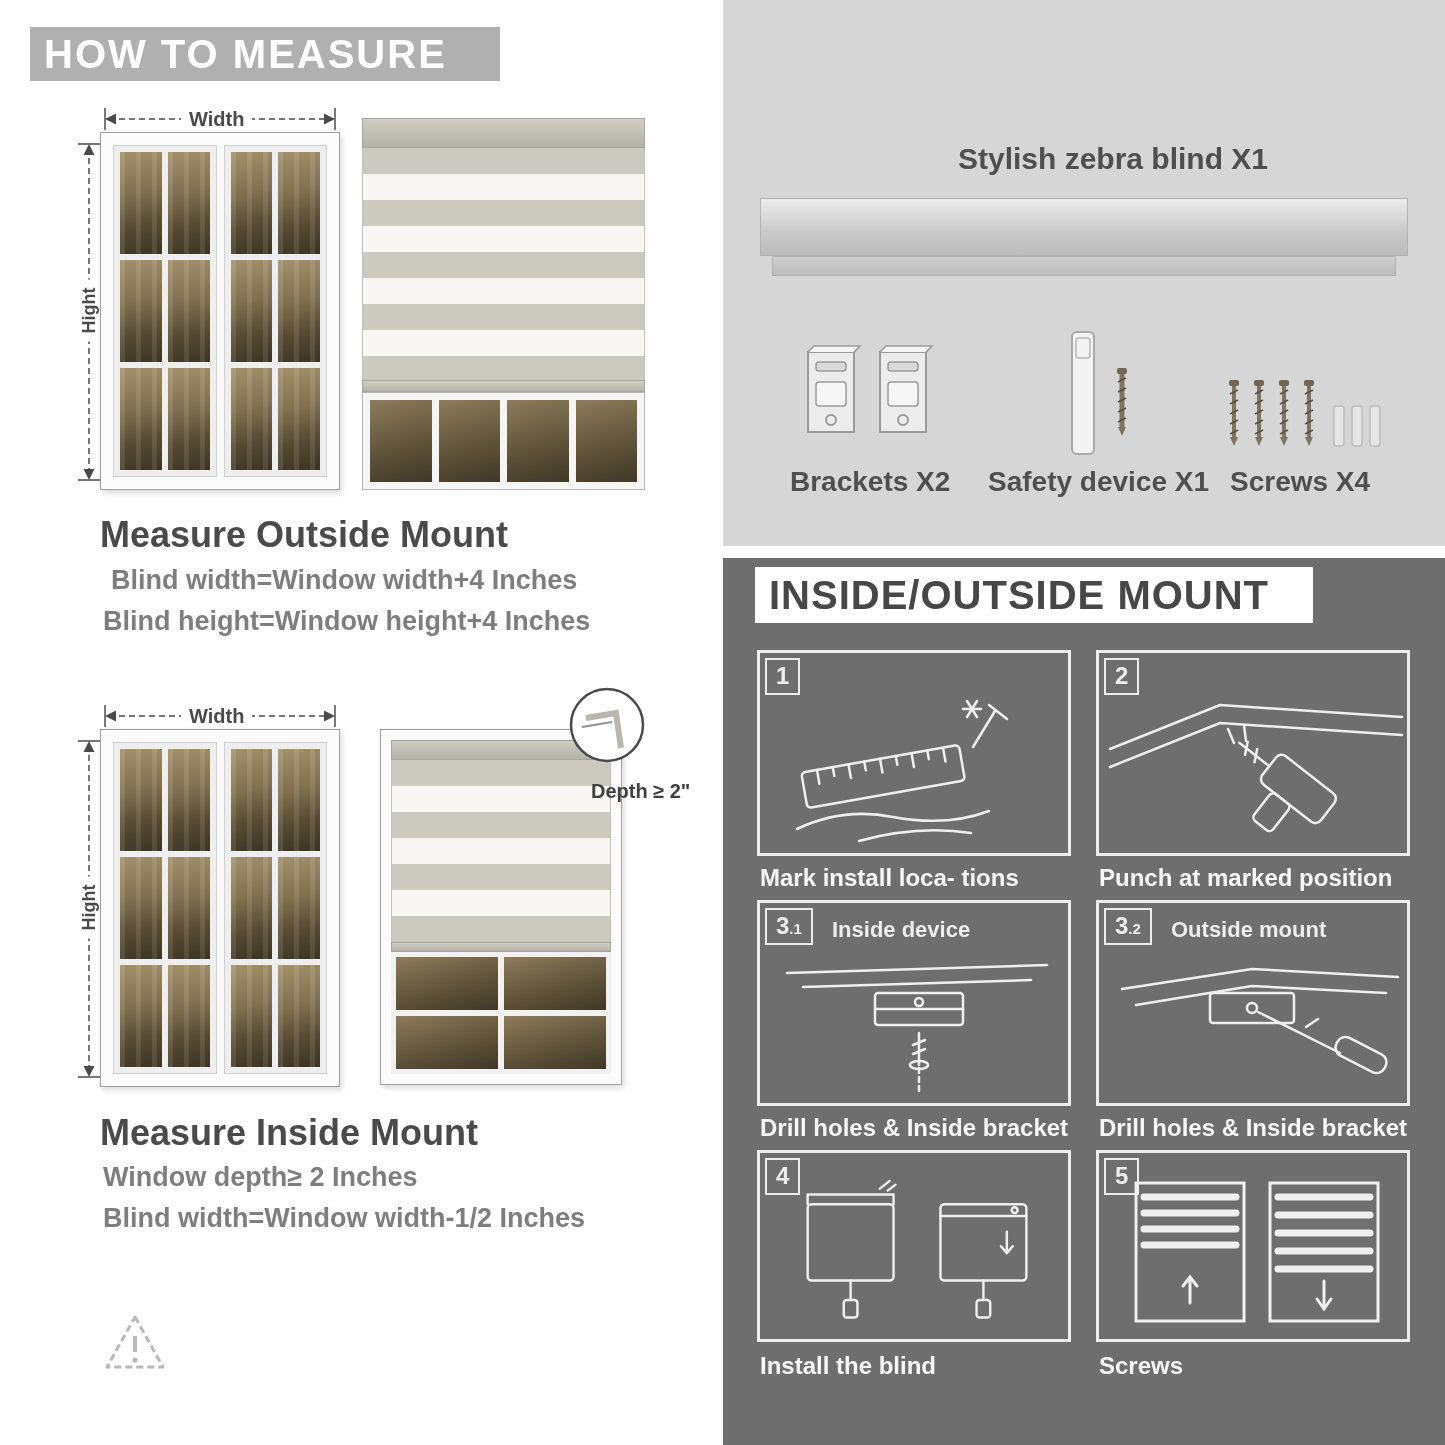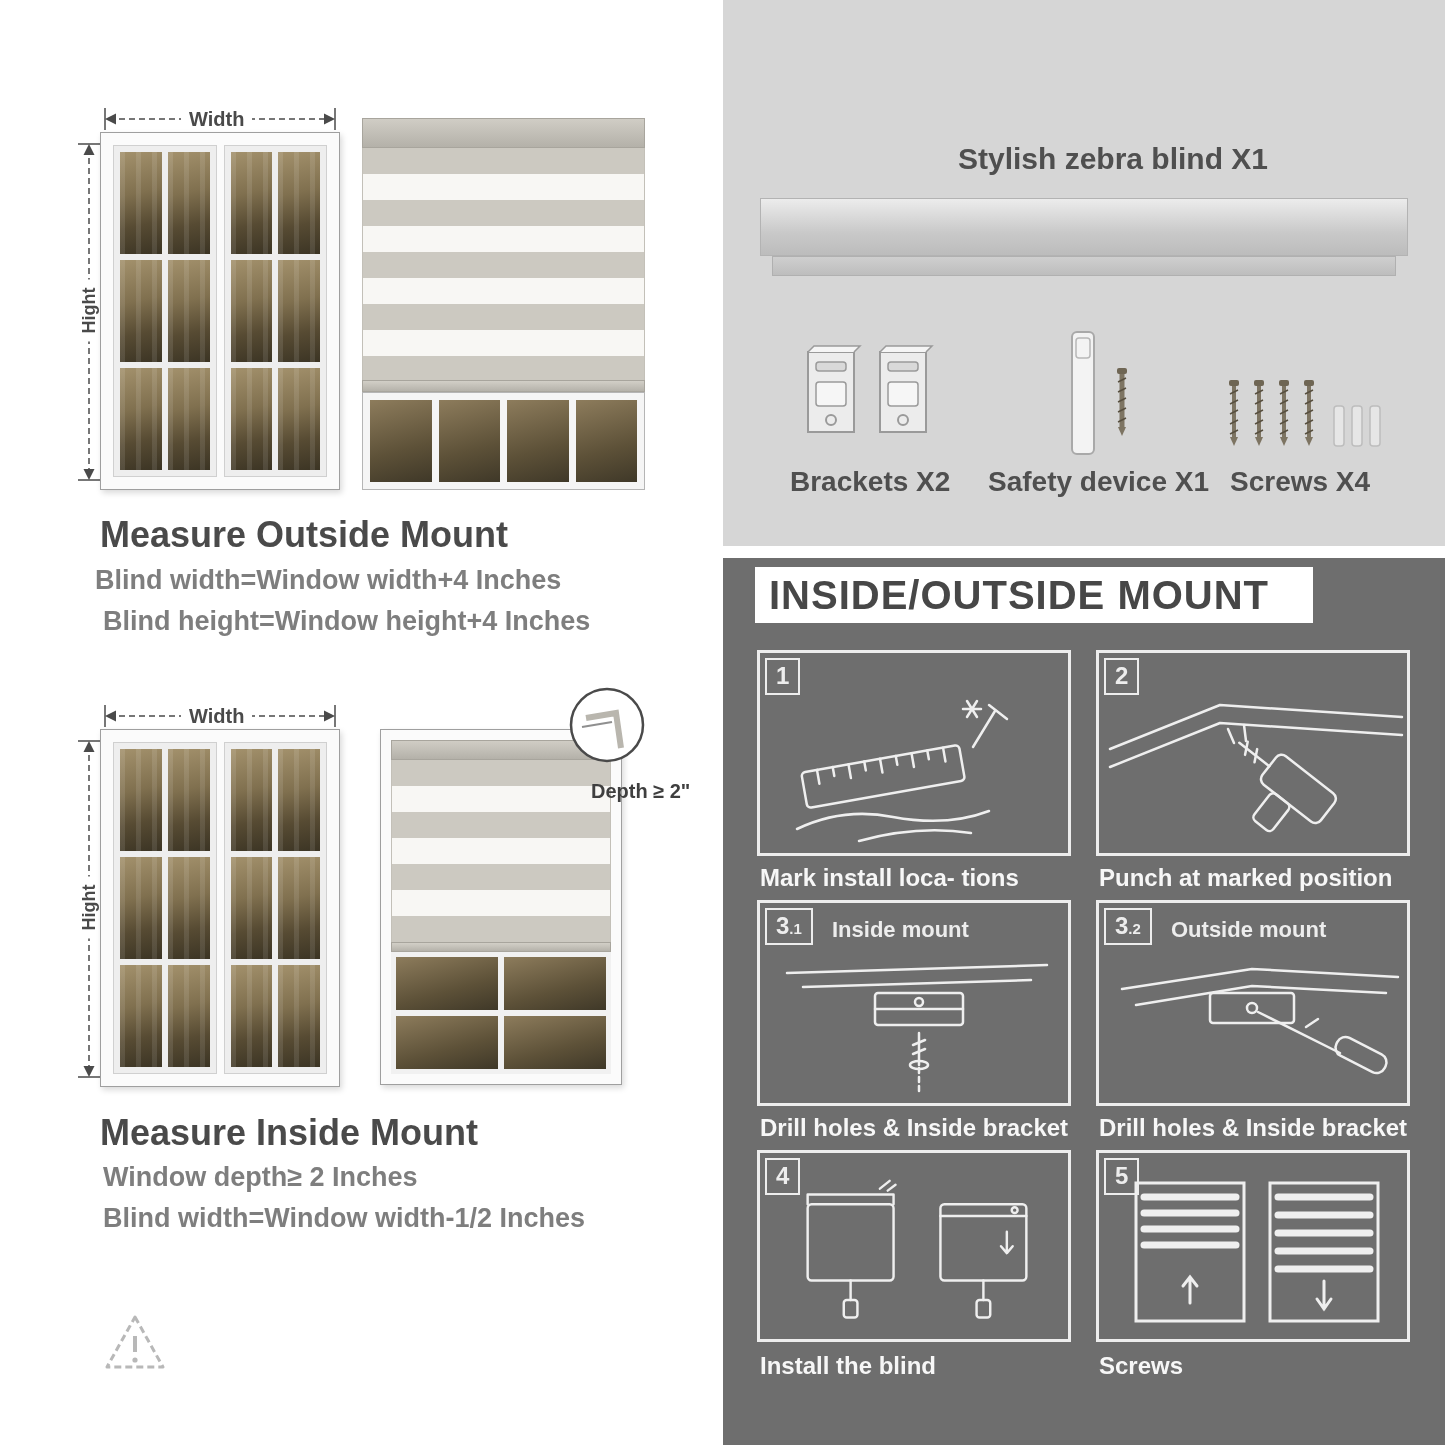--- a/index.html
+++ b/index.html
@@ -52,20 +52,21 @@
   .step-num .sub { font-size:15px; }
   .step-label { position:absolute; left:72px; top:14px; color:#ededed; font-weight:bold; font-size:22px; }
   .step-caption { position:absolute; color:#f7f7f7; font-weight:bold; font-size:24px; }
   .step-art { position:absolute; left:3px; }
 </style>
 </head>
 <body>
 
 <div id="canvas" style="position:relative;width:1445px;height:1445px;">
 
+  <div class="banner-left">HOW TO MEASURE</div>
 
   <svg class="abs" style="left:103px;top:106px;" width="234" height="26">
     <line x1="6" y1="13" x2="228" y2="13" stroke="#4a4a4a" stroke-width="1.5" stroke-dasharray="6 4"></line>
     <path d="M2,13 l11,-5.5 v11 z" fill="#4a4a4a"></path>
     <path d="M232,13 l-11,-5.5 v11 z" fill="#4a4a4a"></path>
     <line x1="2" y1="2" x2="2" y2="24" stroke="#4a4a4a" stroke-width="1.5"></line>
     <line x1="232" y1="2" x2="232" y2="24" stroke="#4a4a4a" stroke-width="1.5"></line>
   </svg>
   <span class="m-label" style="left:181px;top:108px;">Width</span>
 
@@ -105,21 +106,21 @@
     <div class="blind-rail" style="height:12px;"></div>
     <div class="under-window" style="height:98px;">
       <div class="upane"></div>
         <div class="upane"></div>
         <div class="upane"></div>
         <div class="upane"></div>
     </div>
   </div>
 
   <div class="sec-title" style="left:100px;top:514px;">Measure Outside Mount</div>
-  <div class="formula" style="left:95px;top:565px;text-align:center;">Blind width=Window width+4 Inches</div>
+  <div class="formula" style="left:111px;top:565px;text-align:center;">Blind width=Window width+4 Inches</div>
   <div class="formula" style="left:103px;top:606px;">Blind height=Window height+4 Inches</div>
 
   <svg class="abs" style="left:103px;top:703px;" width="234" height="26">
     <line x1="6" y1="13" x2="228" y2="13" stroke="#4a4a4a" stroke-width="1.5" stroke-dasharray="6 4"></line>
     <path d="M2,13 l11,-5.5 v11 z" fill="#4a4a4a"></path>
     <path d="M232,13 l-11,-5.5 v11 z" fill="#4a4a4a"></path>
     <line x1="2" y1="2" x2="2" y2="24" stroke="#4a4a4a" stroke-width="1.5"></line>
     <line x1="232" y1="2" x2="232" y2="24" stroke="#4a4a4a" stroke-width="1.5"></line>
   </svg>
   <span class="m-label" style="left:181px;top:705px;">Width</span>
@@ -329,21 +330,21 @@
           <line x1="126" y1="90" x2="132" y2="102"></line>
           <line x1="138" y1="90" x2="144" y2="102"></line>
         </g>
       </g>
     </svg>
   </div>
   <div class="step-caption" style="left:1099px;top:864px;">Punch at  marked position</div>
 
   <div class="step-box" style="left:757px;top:900px;height:206px;">
     <div class="step-num"><span>3</span><span class="sub">.1</span></div>
-    <div class="step-label">Inside mount</div>
+    <div class="step-label">Inside device</div>
     <svg class="step-art" style="top:50px;" width="308" height="150" viewBox="0 0 308 150">
       <g stroke="#efefef" stroke-width="2.5" fill="none" stroke-linecap="round" stroke-linejoin="round">
         <polyline points="24,20 284,12"></polyline>
         <polyline points="40,34 268,27"></polyline>
         <rect x="112" y="40" width="88" height="32" rx="3"></rect>
         <line x1="112" y1="56" x2="200" y2="56"></line>
         <circle cx="156" cy="49" r="4"></circle>
         <line x1="156" y1="138" x2="156" y2="112" stroke-dasharray="5 4"></line>
         <line x1="156" y1="112" x2="156" y2="80"></line>
         <line x1="150" y1="92" x2="162" y2="87"></line>

